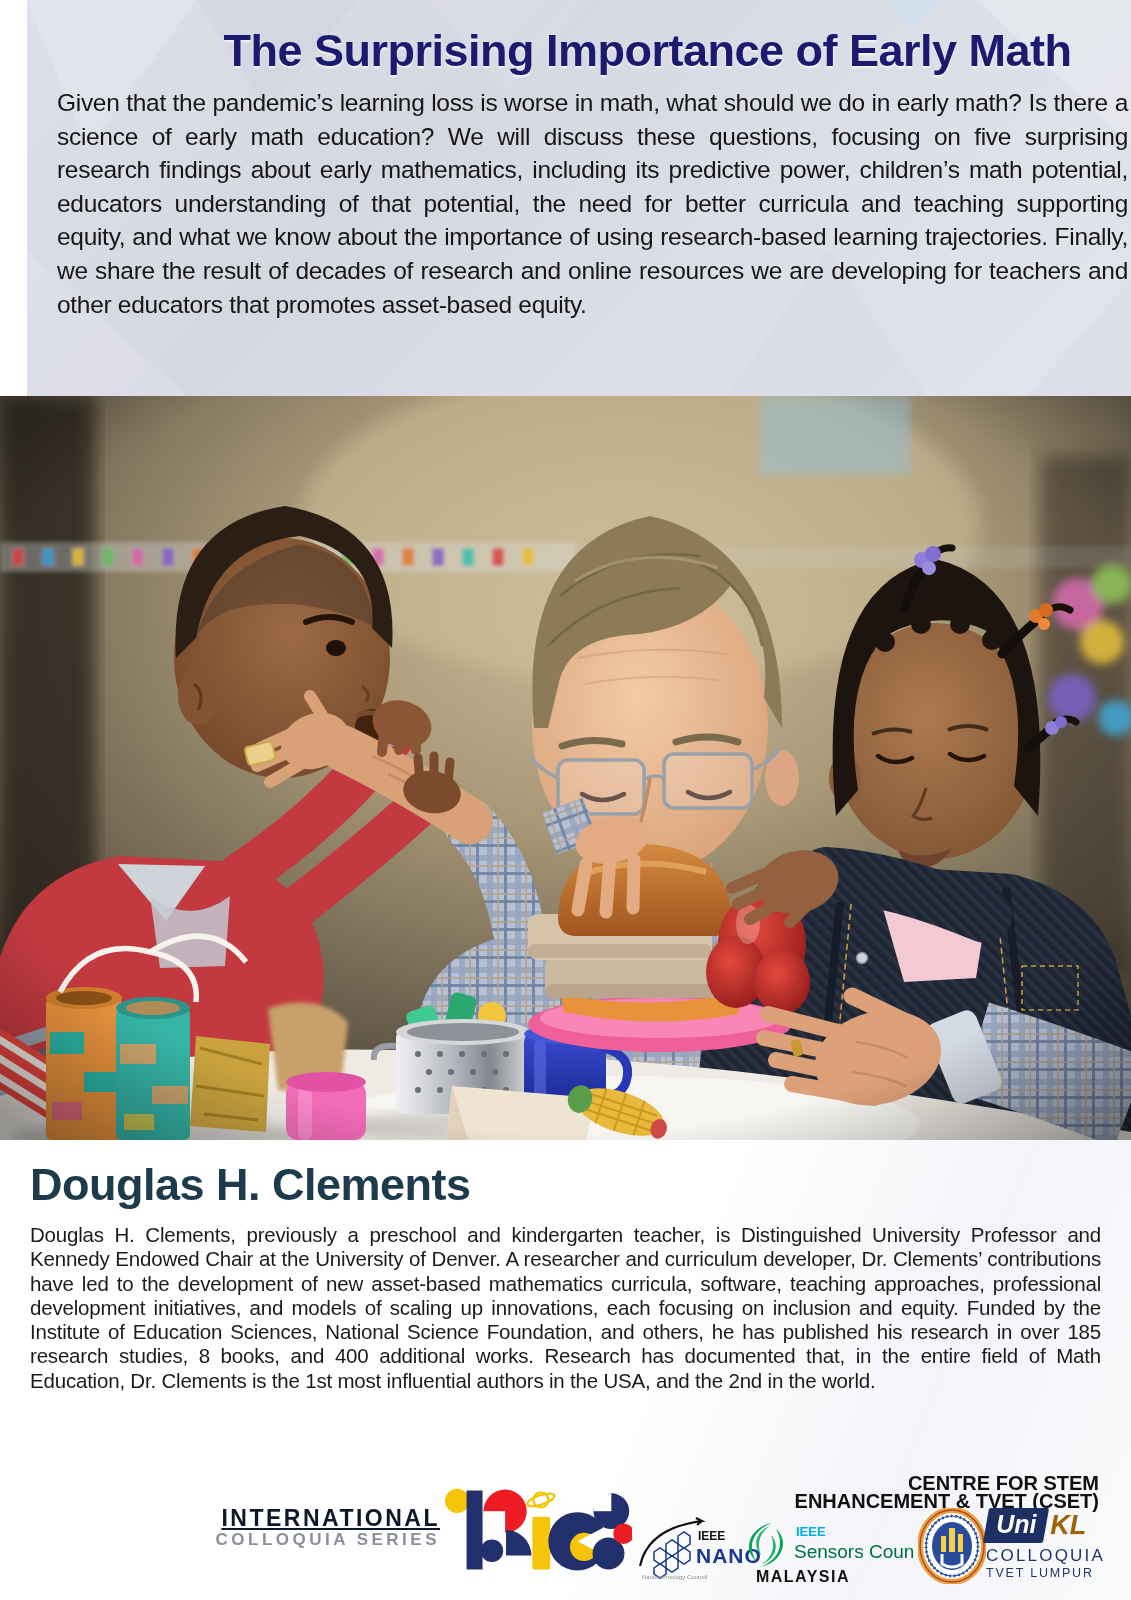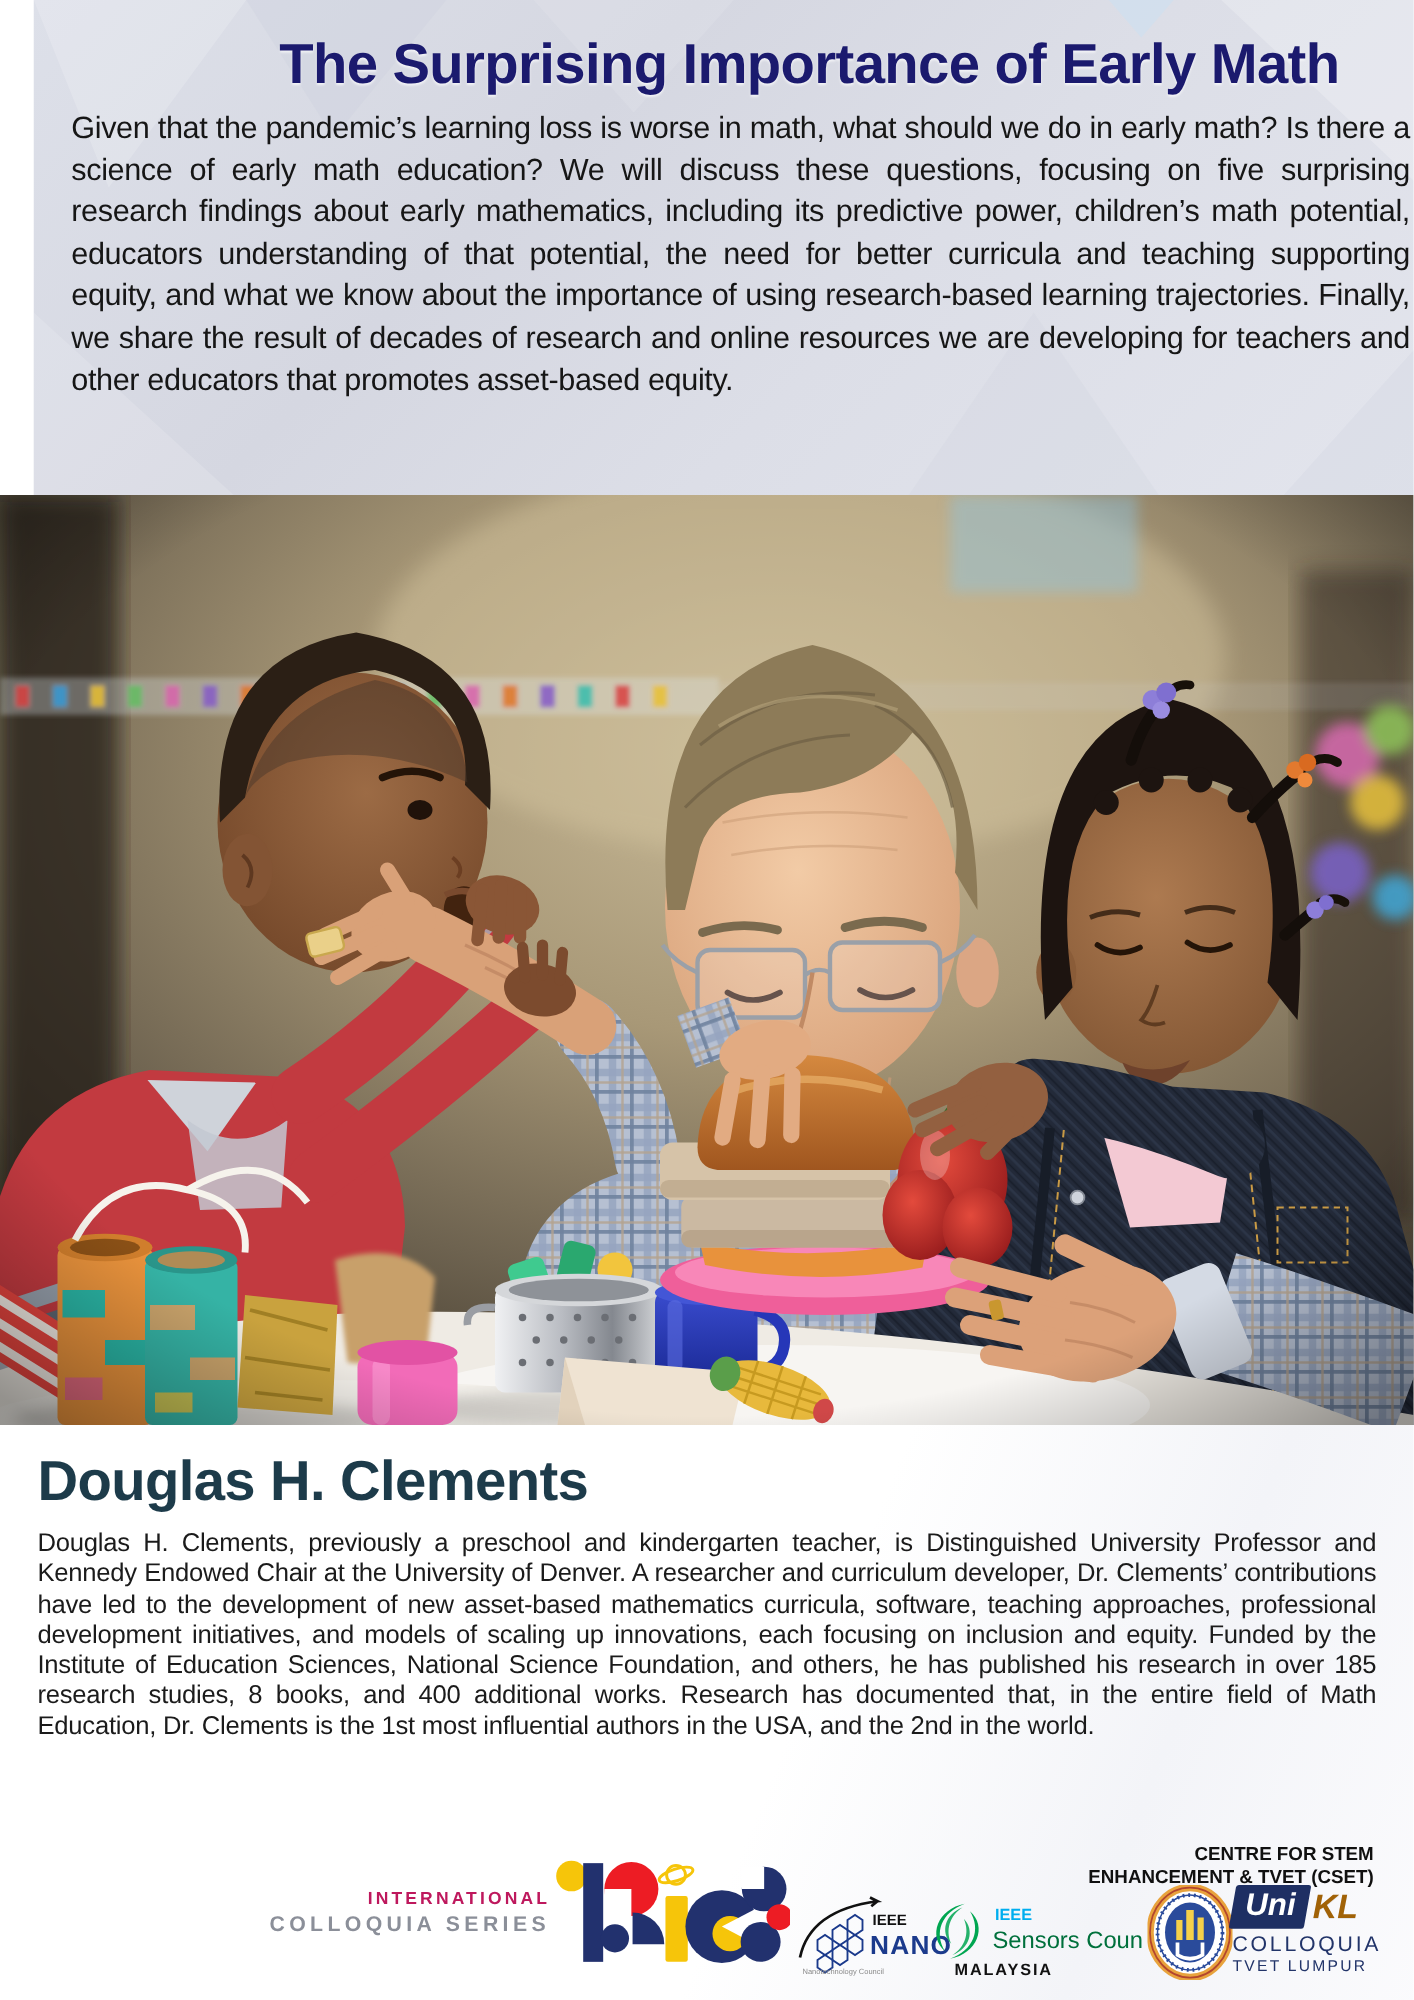--- a/index.html
+++ b/index.html
@@ -24,29 +24,29 @@
   .bio{position:absolute;top:1140px;left:0;width:1131px;height:488px;
     background:linear-gradient(112deg,#ffffff 55%,#f3f4f8 78%,#fbfbfd 100%);}
   .bio h2{margin:20px 30px 0 30px;font-size:45px;line-height:50px;font-weight:bold;
     letter-spacing:-0.5px;color:#1d3b4a;}
   .bio p{margin:13px 30px 0 30px;font-size:20.5px;line-height:24.3px;letter-spacing:-0.2px;
     text-align:justify;color:#1b1b1b;}
 
   
   .footer{position:absolute;top:1460px;left:0;width:1131px;height:140px;}
   .isics-text{position:absolute;left:140px;top:48px;width:300px;text-align:right;font-weight:bold;}
-  .isics-text .l1{font-size:14px;line-height:21px;letter-spacing:2.5px;color:#be185d;}
+  .isics-text .l1{font-size:23px;line-height:21px;letter-spacing:2.5px;color:#0f172a;text-decoration:underline;}
   .isics-text .l2{font-size:21.5px;line-height:25px;letter-spacing:1px;color:#2b3a8f;}
   .isics-text .l3{font-size:17px;line-height:21px;letter-spacing:3.5px;color:#8b8f99;}
   .isics-logo{position:absolute;left:444px;top:22px;}
   .nano-logo{position:absolute;left:636px;top:56px;}
   .sensors-logo{position:absolute;left:742px;top:62px;}
   .malaysia{position:absolute;left:742px;top:108px;width:122px;text-align:center;
-    font-size:13px;font-weight:bold;letter-spacing:1.5px;color:#111;}
-  .cset{position:absolute;right:32px;top:15px;text-align:right;font-size:15px;line-height:17.5px;
+    font-size:16px;font-weight:bold;letter-spacing:1.5px;color:#111;}
+  .cset{position:absolute;right:32px;top:15px;text-align:right;font-size:20px;line-height:17.5px;
     font-weight:bold;color:#101010;}
   .seal{position:absolute;left:918px;top:48px;}
   .unikl{position:absolute;left:986px;top:48px;width:120px;}
   .unikl-row{display:flex;align-items:center;}
   .unikl-box{display:inline-block;background:#1e2f63;transform:skewX(-10deg);
     padding:2px 10px 4px 10px;border-radius:2px;}
   .unikl-box span{display:inline-block;transform:skewX(10deg);font-style:italic;font-weight:bold;
     font-size:25px;color:#ffffff;}
   .unikl-kl{font-style:italic;font-weight:bold;font-size:27px;color:#a16207;margin-left:4px;
     text-shadow:0 1px 0 rgba(0,0,0,0.08);}

